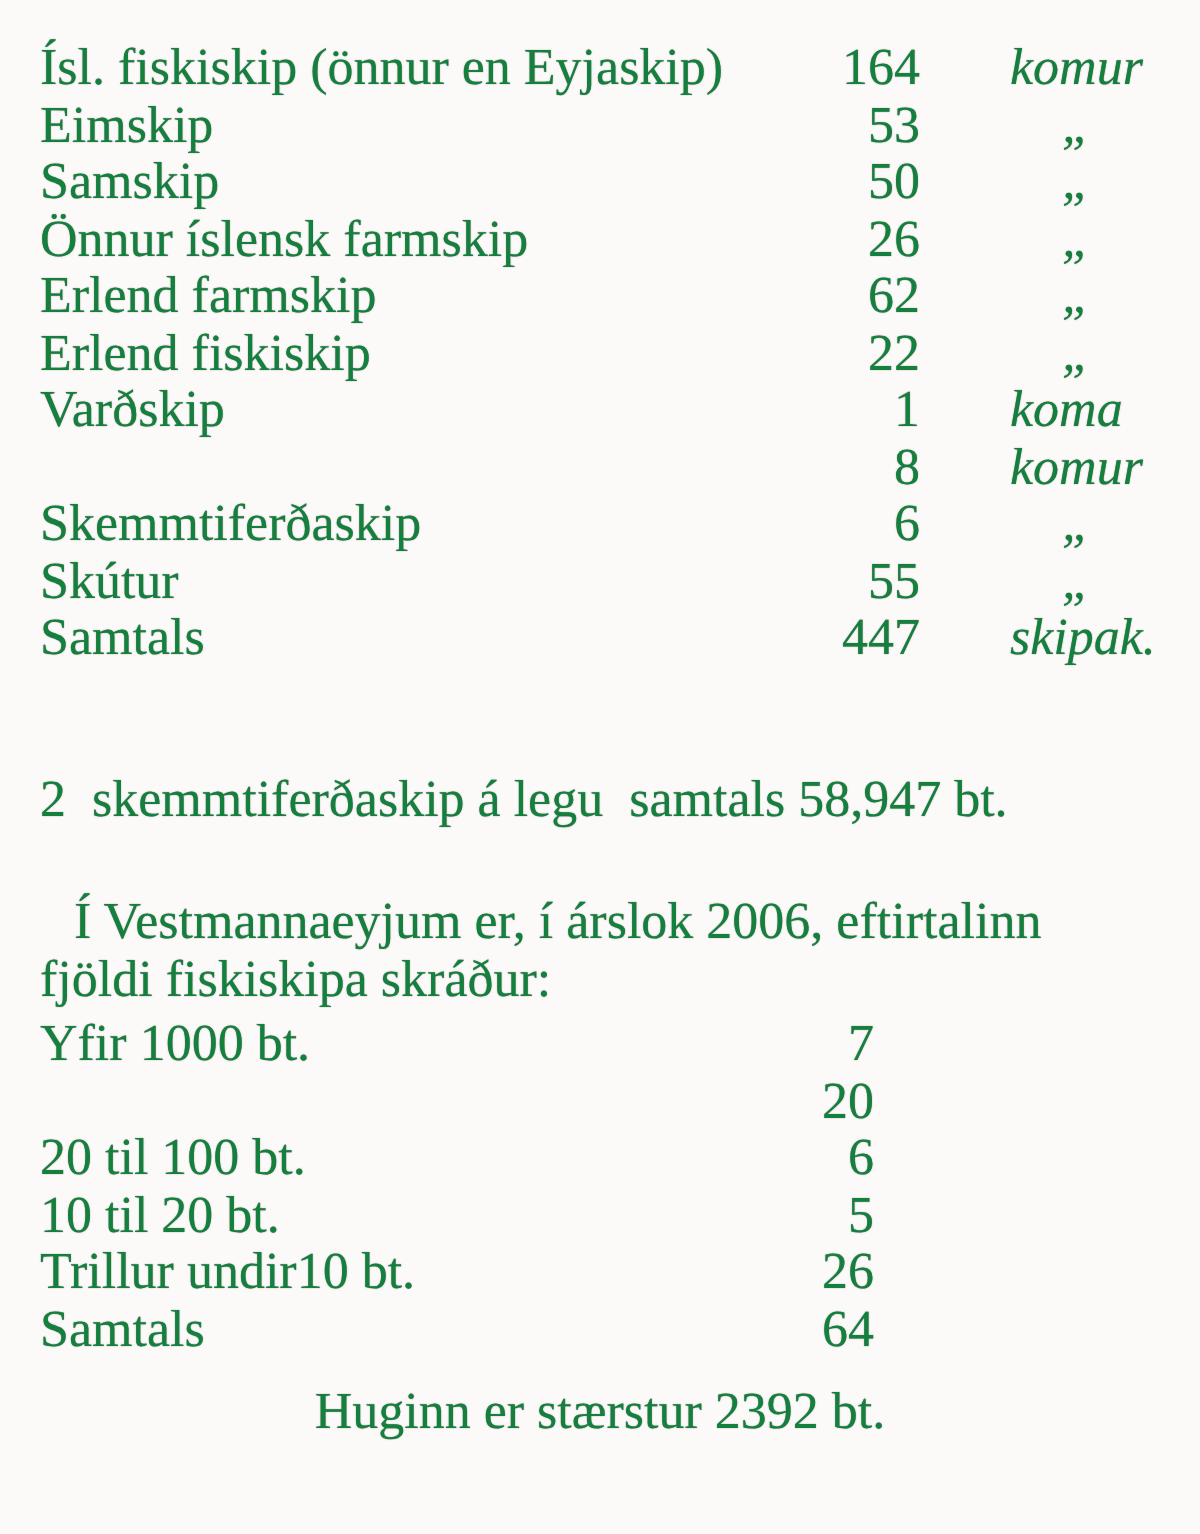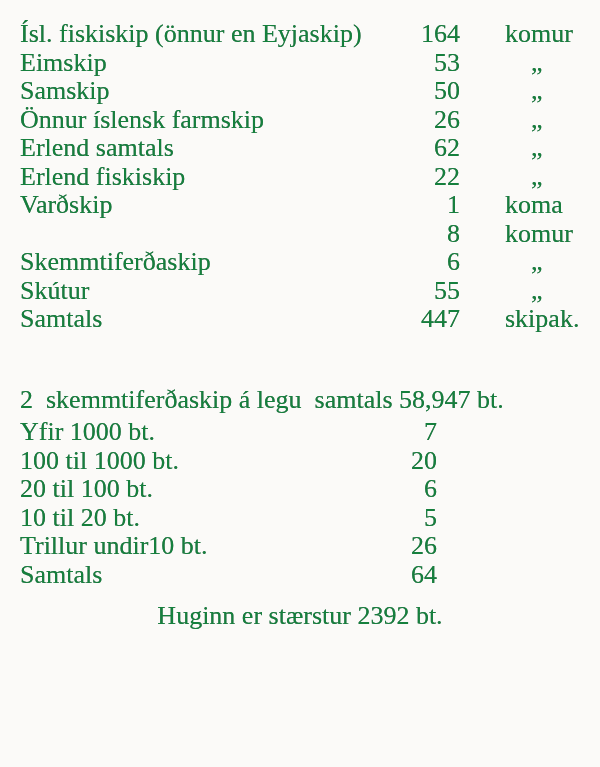--- a/index.html
+++ b/index.html
@@ -11,21 +11,21 @@
     font-size:26px;
     line-height:28.5px;
     color:#15803d;
     overflow:hidden;
     text-shadow:0 0 0.6px rgba(54,54,60,0.65);
   }
   .content{position:absolute;left:20px;top:20px;width:560px;}
   .trow{position:relative;height:28.5px;white-space:nowrap;}
   .lbl{display:inline-block;}
   .val{position:absolute;right:120px;top:0;white-space:nowrap;}
-  .unit{position:absolute;left:485px;top:0;white-space:nowrap;}
+  .unit{position:absolute;left:485px;top:0;white-space:nowrap;font-style:italic;}
   .unit.ditto{left:511px;}
   .val2{position:absolute;right:143px;top:0;white-space:nowrap;}
   .note{margin-top:52px;height:28.5px;white-space:pre;}
   .para{margin-top:33px;}
   .para-line{height:28.5px;white-space:nowrap;}
   .para-line.first{text-indent:17px;}
   .fleet{margin-top:4px;}
   .footer{margin-top:13px;height:28.5px;white-space:nowrap;text-align:center;}
 </style>
 </head>
@@ -49,21 +49,21 @@
         <span class="lbl">Samskip</span>
         <span class="val">50</span>
         <span class="unit ditto">„</span>
       </div>
       <div class="trow">
         <span class="lbl">Önnur íslensk farmskip</span>
         <span class="val">26</span>
         <span class="unit ditto">„</span>
       </div>
       <div class="trow">
-        <span class="lbl">Erlend samtals</span>
+        <span class="lbl">Erlend farmskip</span>
         <span class="val">62</span>
         <span class="unit ditto">„</span>
       </div>
       <div class="trow">
         <span class="lbl">Erlend fiskiskip</span>
         <span class="val">22</span>
         <span class="unit ditto">„</span>
       </div>
       <div class="trow">
         <span class="lbl">Varðskip</span>
@@ -86,28 +86,31 @@
       </div>
       <div class="trow">
         <span class="lbl">Samtals</span>
         <span class="val">447</span>
         <span class="unit">skipak.</span>
       </div>
     </div>
 
     <div class="note">2  skemmtiferðaskip á legu  samtals 58,947 bt.</div>
 
+    <div class="para">
+      <div class="para-line first">Í Vestmannaeyjum er, í árslok 2006, eftirtalinn</div>
+      <div class="para-line">fjöldi fiskiskipa skráður:</div>
+    </div>
 
     <div class="fleet">
       <div class="trow">
         <span class="lbl">Yfir 1000 bt.</span>
         <span class="val2">7</span>
       </div>
       <div class="trow">
-        <span class="lbl">100 til 1000 bt.</span>
         <span class="val2">20</span>
       </div>
       <div class="trow">
         <span class="lbl">20 til 100 bt.</span>
         <span class="val2">6</span>
       </div>
       <div class="trow">
         <span class="lbl">10 til 20 bt.</span>
         <span class="val2">5</span>
       </div>

